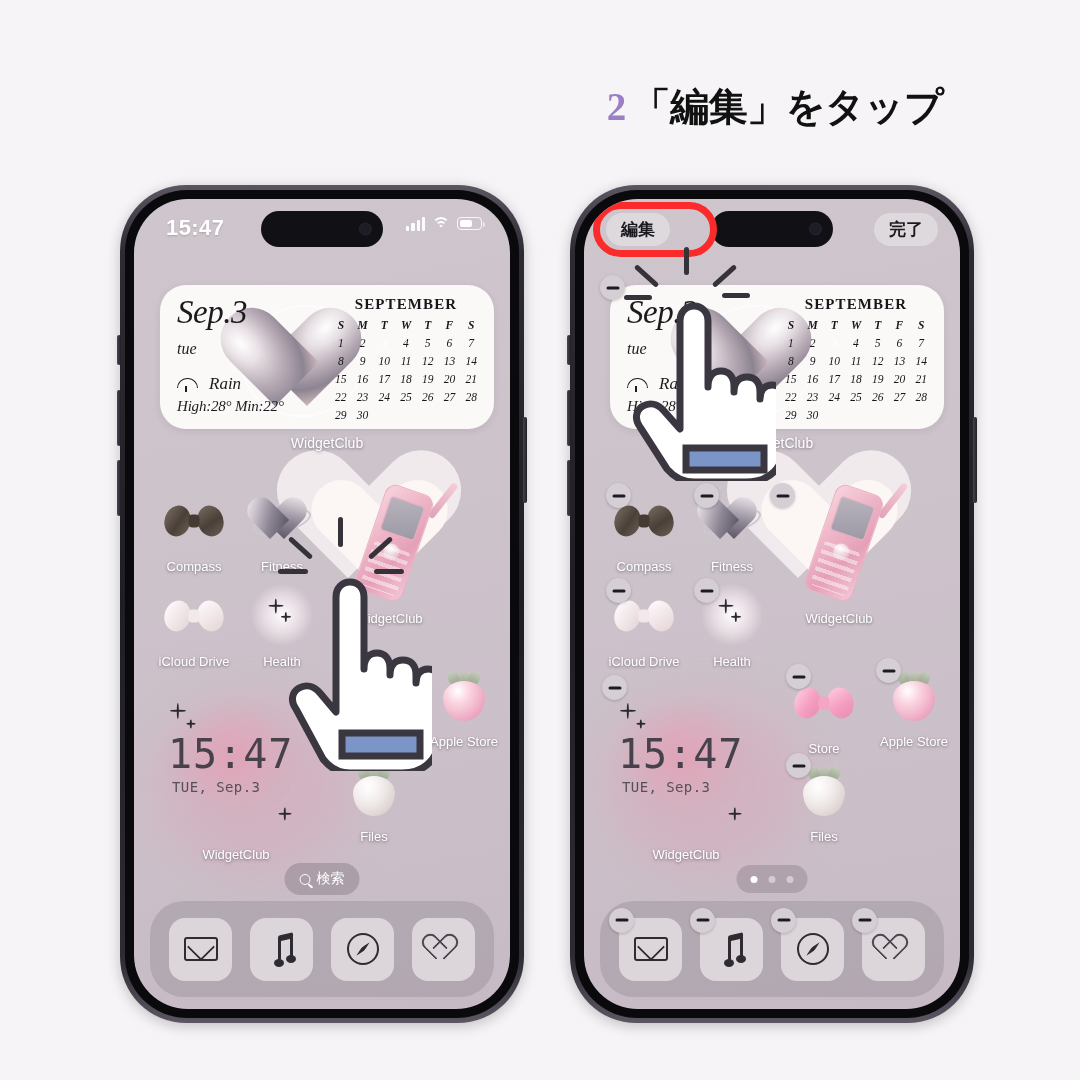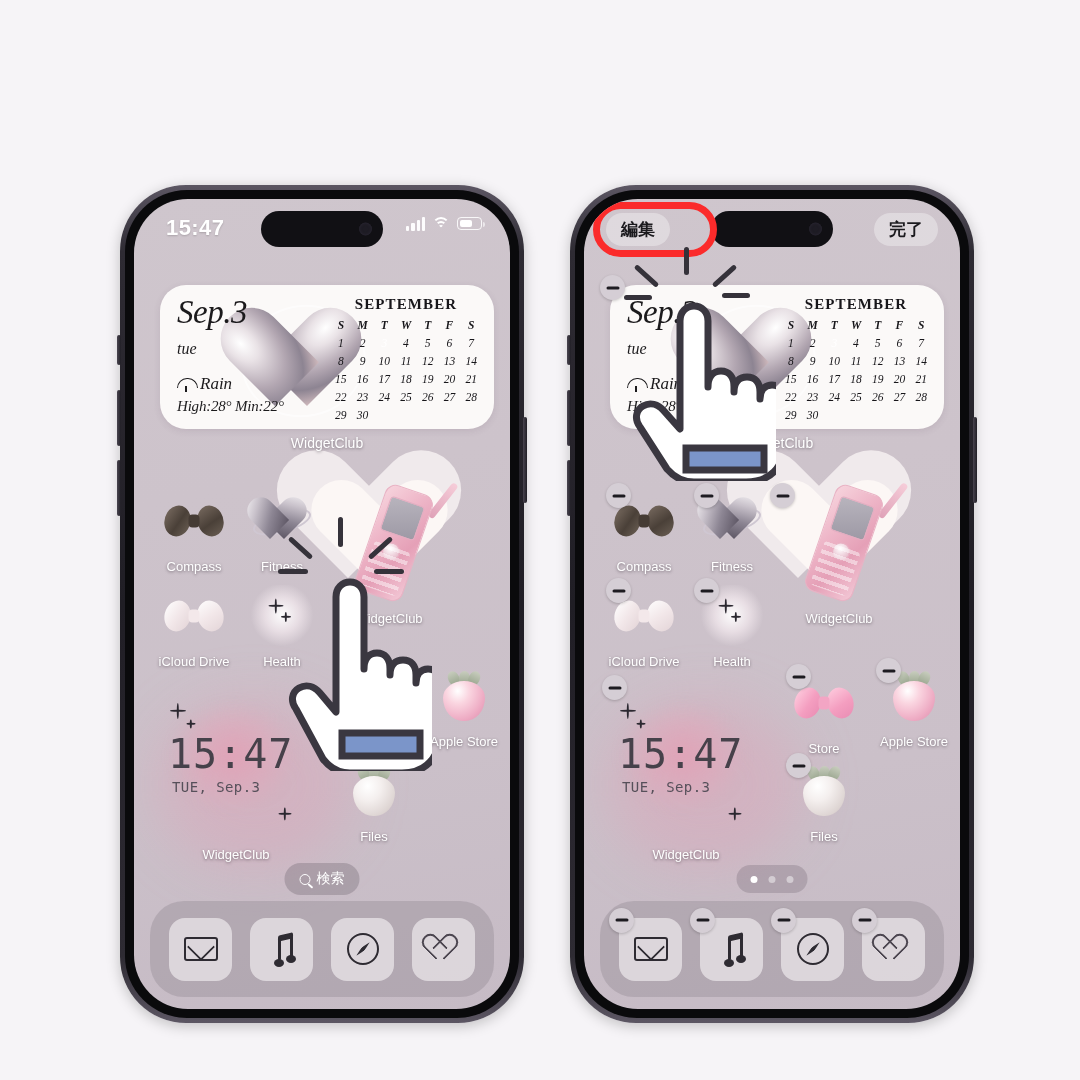--- a/index.html
+++ b/index.html
@@ -75,21 +75,21 @@
   .done-btn{right:22px;}
   .red-ring{position:absolute;left:9px;top:3px;width:124px;height:55px;border:7px solid #fb2b2b;
             border-radius:30px;z-index:8;}
 
   
   .bigwidget{position:absolute;left:26px;top:86px;width:334px;height:144px;border-radius:26px;
              background:#fbf9f8;overflow:hidden;box-shadow:0 2px 7px rgba(80,60,80,.12);}
   .w-left{position:absolute;left:17px;top:10px;width:150px;font-family:"Liberation Serif",serif;color:#1b1a1c;}
   .w-date{font-size:33px;font-style:italic;letter-spacing:-.5px;line-height:1.05;}
   .w-dow{font-size:16px;font-style:italic;margin-top:10px;}
-  .w-cond{display:flex;align-items:center;gap:4px;font-size:17px;font-style:italic;margin-top:16px;}
+  .w-cond{display:flex;align-items:center;gap:13px;font-size:17px;font-style:italic;margin-top:16px;}
   .umbrella{position:relative;width:19px;height:16px;display:inline-block;}
   .umbrella:before{content:"";position:absolute;left:0;top:2px;width:19px;height:9.5px;
      border-radius:10px 10px 0 0;border:1.6px solid #1b1a1c;border-bottom:none;}
   .umbrella:after{content:"";position:absolute;left:8.4px;top:10px;width:1.6px;height:6px;background:#1b1a1c;}
   .w-temp{font-size:15px;font-style:italic;margin-top:4px;letter-spacing:-.2px;}
   .heart3d{position:absolute;left:85px;top:18px;width:118px;height:112px;}
   .heart3d .lobe{position:absolute;top:8px;width:62px;height:95px;border-radius:62px 62px 0 0;
       background:radial-gradient(ellipse at 32% 28%,#ffffff 0%,#e9e2e6 22%,#b3a7b2 55%,#8d8492 78%,#cfb9bd 100%);}
   .heart3d .l{left:30px;transform:rotate(-45deg);transform-origin:0 100%;}
   .heart3d .r{left:0px;transform:rotate(45deg);transform-origin:100% 100%;}
@@ -229,20 +229,23 @@
   .hand{position:absolute;z-index:20;}
   .hand svg{display:block;}
   .rays{position:absolute;z-index:19;}
   .rays i{position:absolute;background:#35323a;border-radius:3px;}
 </style>
 </head>
 <body>
 
 <div class="canvas">
 
+  <div class="caption" id="cap2">
+    <span class="cap-num">2</span><span>「編集」をタップ</span>
+  </div>
 
   <div class="phone" id="phoneL">
     <div class="btn-side bL1"></div>
     <div class="btn-side bL2"></div>
     <div class="btn-side bL3"></div>
     <div class="btn-side bR1"></div>
     <div class="bezel">
       <div class="screen">
 
         <div class="wall-heart"></div>

